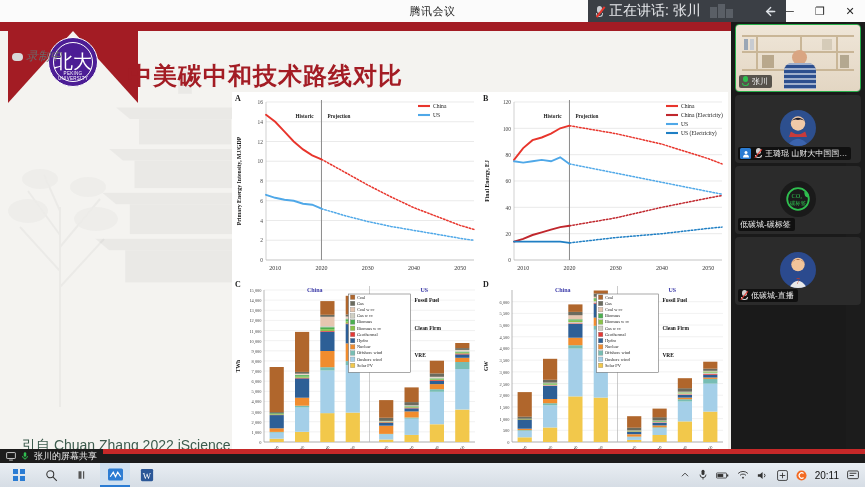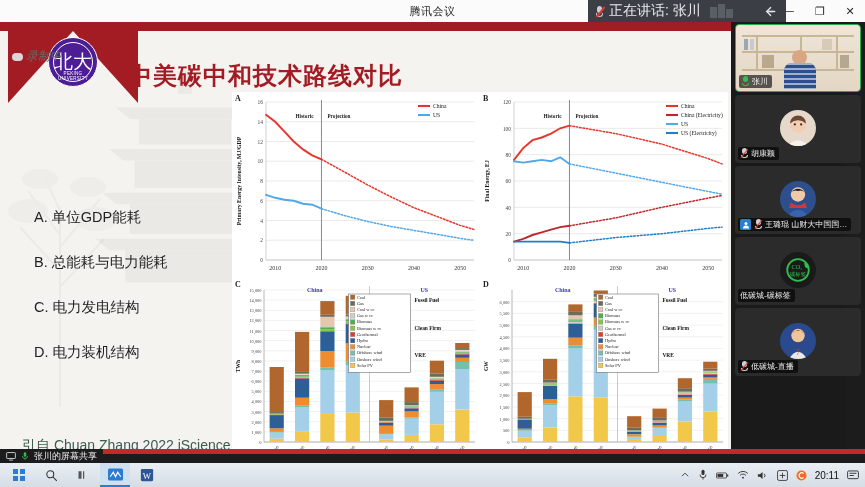--- a/index.html
+++ b/index.html
@@ -202,26 +202,20 @@
       </div>
     </div>
 
     <div class="rec-badge">
       <span class="dot"></span>
       <span class="txt">录制中</span>
     </div>
 
     <div class="slide-title">中美碳中和技术路线对比</div>
 
-    <div class="bullets">
-      <div class="b">A. 单位GDP能耗</div>
-      <div class="b">B. 总能耗与电力能耗</div>
-      <div class="b">C. 电力发电结构</div>
-      <div class="b">D. 电力装机结构</div>
-    </div>
 
     <div class="cite">引自 Chuan Zhang 2022 iScience</div>
 
     <div class="figs">
       <svg id="fig-A" class="panel" style="left:0;top:0" width="248" height="190">
           <text x="3" y="9" font-size="8" fill="#222" text-anchor="start" font-weight="bold">A</text>
           <line x1="34" y1="168" x2="242" y2="168" stroke="#dcdcdc" stroke-width="0.6"></line>
           <text x="31" y="170.2" font-size="5.4" fill="#444" text-anchor="end">0</text>
           <line x1="34" y1="148.25" x2="242" y2="148.25" stroke="#dcdcdc" stroke-width="0.6"></line>
           <text x="31" y="150.45" font-size="5.4" fill="#444" text-anchor="end">2</text>
@@ -665,38 +659,20 @@
         <div class="nametag">
           <span class="mic on">
             <span class="body"></span>
             <span class="stand"></span>
           </span>
           <span class="nm">张川</span>
         </div>
       </div>
       <div class="tile">
         <div class="avatar"><svg viewBox="0 0 40 40">
-            <rect width="40" height="40" fill="#e6d9cc"></rect>
-            <circle cx="20" cy="16" r="9" fill="#f2cdb4"></circle>
-            <path d="M11 15 a9 9 0 0 1 18 0 q-9 -7 -18 0z" fill="#6b4a34"></path>
-            <circle cx="16.5" cy="16" r="1.2" fill="#3a2a20"></circle>
-            <circle cx="23.5" cy="16" r="1.2" fill="#3a2a20"></circle>
-            <path d="M8 40 q12 -12 24 0z" fill="#f6f1ea"></path>
-          </svg></div>
-        <div class="nametag">
-          <span class="mic off">
-            <span class="body"></span>
-            <span class="stand"></span>
-            <span class="slash"></span>
-          </span>
-          <span class="nm">胡康颖</span>
-        </div>
-      </div>
-      <div class="tile">
-        <div class="avatar"><svg viewBox="0 0 40 40">
             <rect width="40" height="40" fill="#2d4f8e"></rect>
             <path d="M8 40 q12 -16 24 0z" fill="#3b63ad"></path>
             <circle cx="20" cy="15" r="8" fill="#f0c9a8"></circle>
             <path d="M11 14 q9 -11 18 0 q-4 -5 -9 -3 q-5 -2 -9 3z" fill="#1d1d2b"></path>
             <path d="M12 24 q8 6 16 0 l2 6 h-20z" fill="#c73b3b"></path>
           </svg></div>
         <div class="nametag">
           <span class="badge" style="background: rgb(43, 124, 211);">
             <svg viewBox="0 0 16 16">
               <circle cx="8" cy="5" r="3" fill="#fff"></circle>

